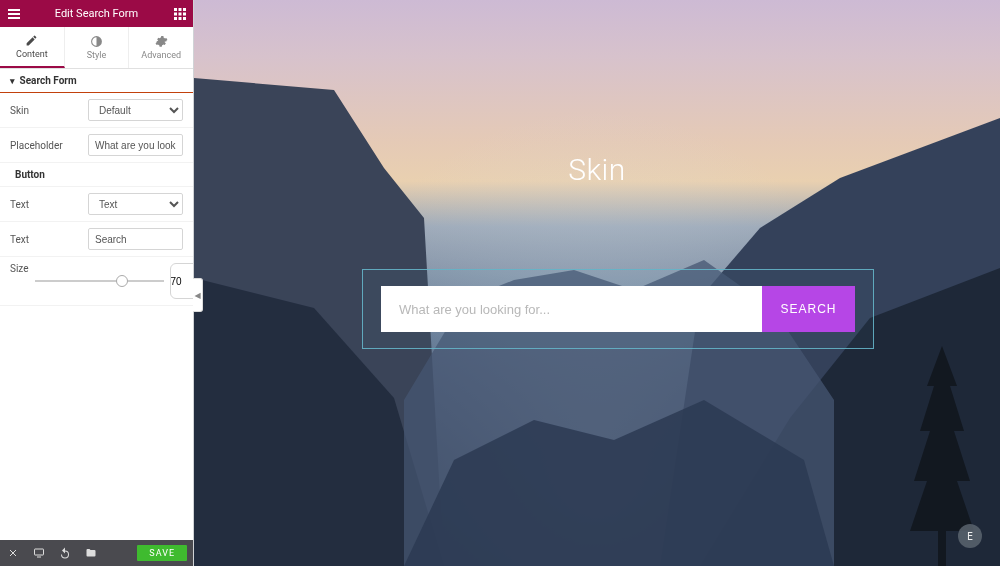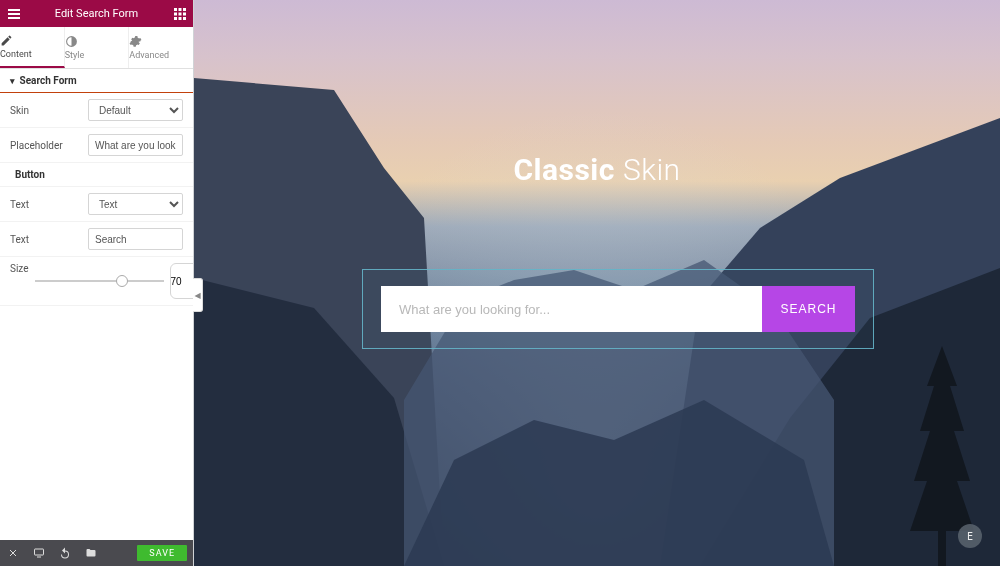--- a/index.html
+++ b/index.html
@@ -54,21 +54,21 @@
   .tabs {
     display: flex;
     height: 42px;
     background: #fff;
     border-bottom: 1px solid #e0e0e0;
   }
   .tab {
     flex: 1;
     display: flex;
     flex-direction: column;
-    align-items: flex-start;
+    align-items: center;
     justify-content: center;
     gap: 2px;
     font-size: 9px;
     color: #888;
     cursor: pointer;
     border-right: 1px solid #eee;
   }
   .tab:last-child { border-right: none; }
   .tab.active {
     border-bottom: 2px solid #9b0a46;
@@ -428,21 +428,20 @@
   <svg class="mtn mtn-mid" viewBox="0 0 430 386" preserveAspectRatio="none">
     <path d="M0 386 L0 220 L60 120 L110 100 L170 90 L230 110 L300 80 L370 130 L430 220 L430 386 Z" fill="#455572" opacity="0.75"></path>
     <path d="M0 386 L50 280 L130 240 L210 260 L300 220 L400 280 L430 386 Z" fill="#2c3a52" opacity="0.85"></path>
   </svg>
   <svg class="tree" viewBox="0 0 80 220" preserveAspectRatio="none">
     <path d="M40 0 L55 40 L48 40 L62 85 L52 85 L68 135 L55 135 L72 185 L8 185 L25 135 L12 135 L28 85 L18 85 L32 40 L25 40 Z" fill="#121820"></path>
     <rect x="36" y="185" width="8" height="35" fill="#121820"></rect>
   </svg>
 
   <div class="canvas-title">
-    <span class="bold">Classic</span>
     <span>Skin</span>
   </div>
 
   <div class="widget-selection">
     <div class="search-form">
       <input type="text" placeholder="What are you looking for..." style="">
       <button>SEARCH</button>
     </div>
   </div>
 

